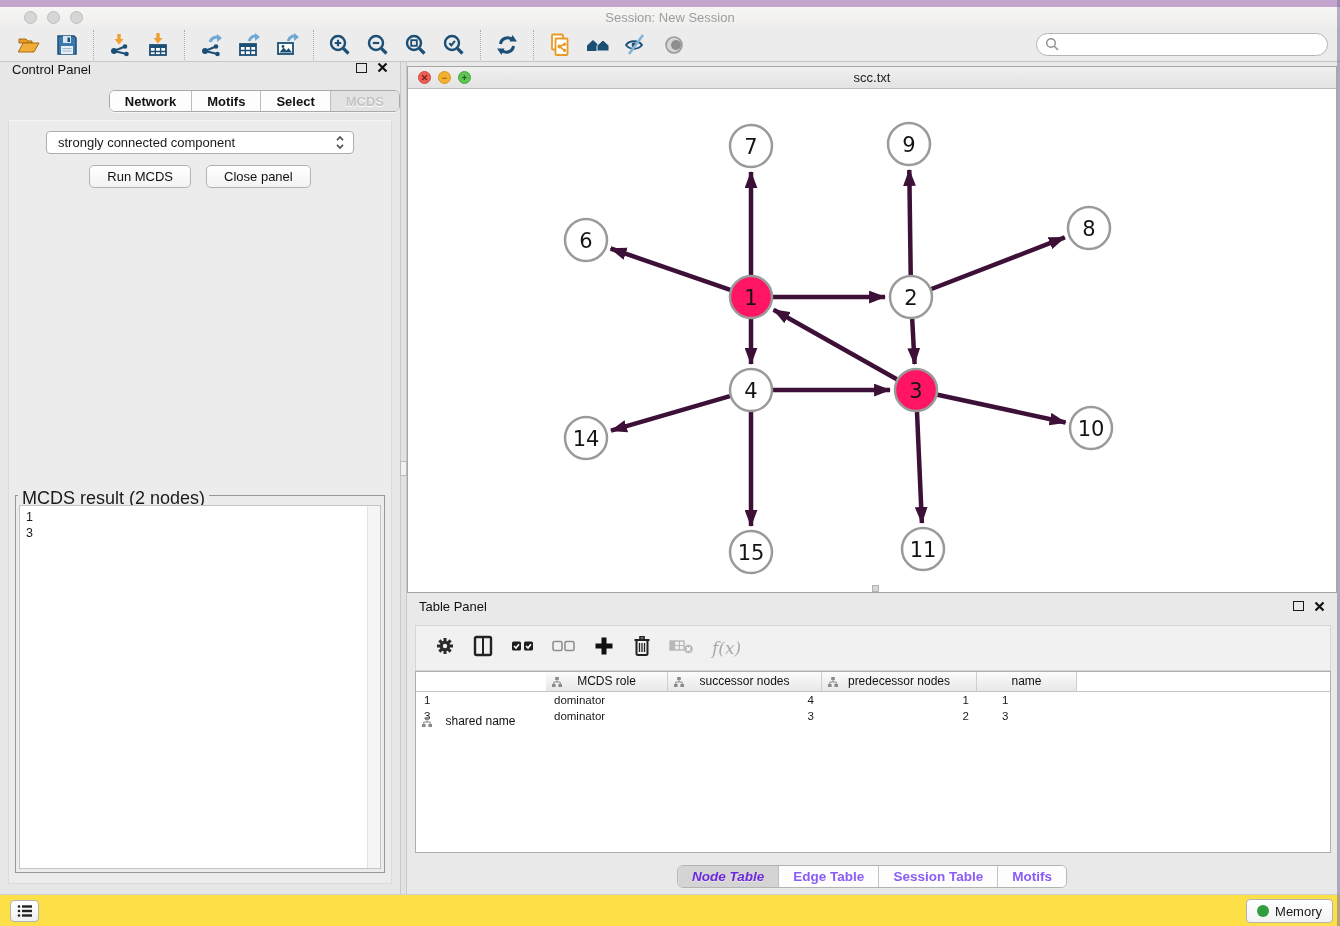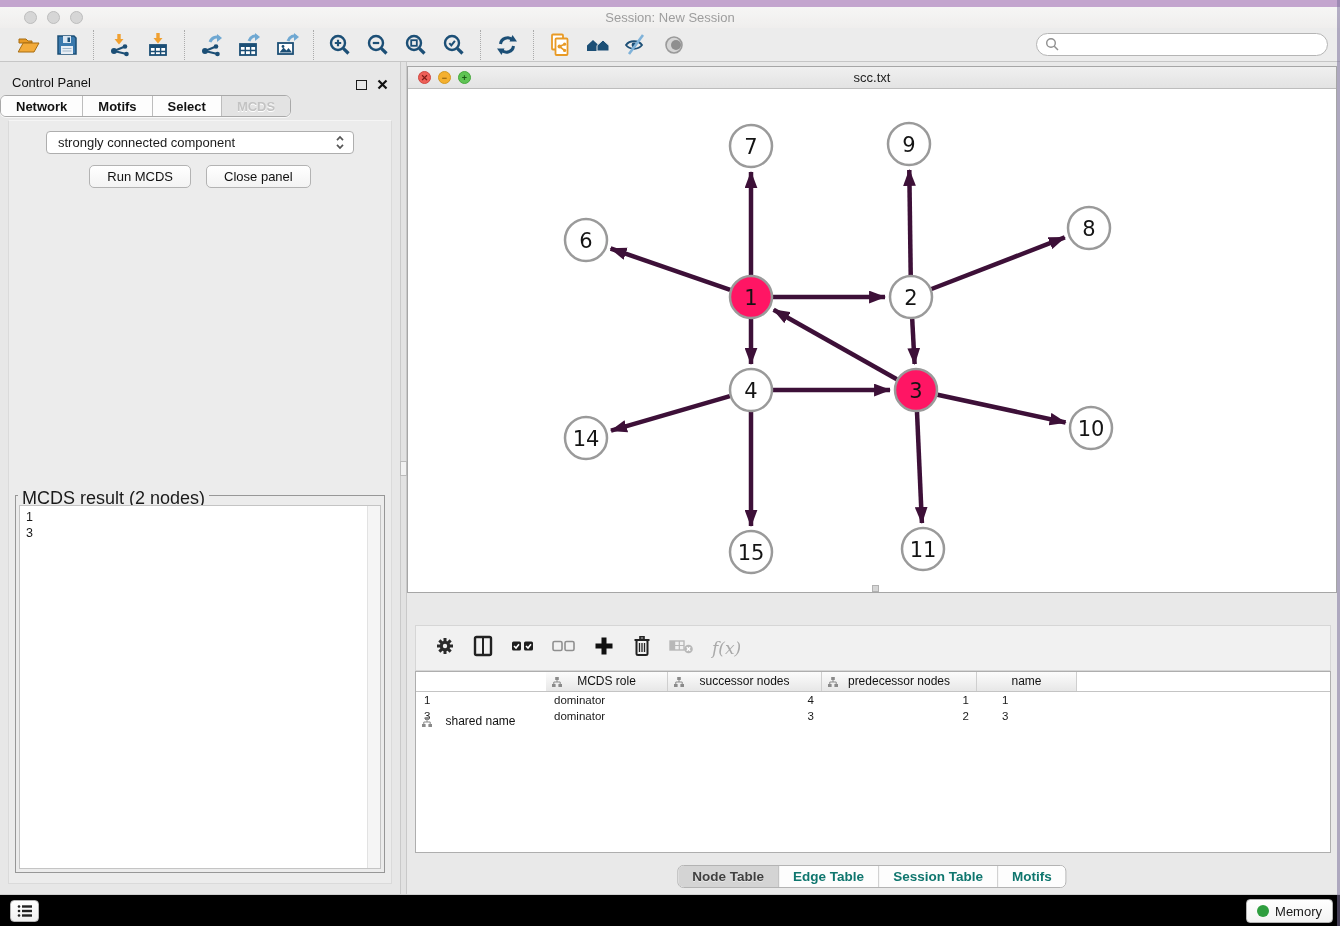--- a/index.html
+++ b/index.html
@@ -22,26 +22,26 @@
   .toolbar { position:absolute; top:28px; left:0; right:0; height:34px; background:#ececec;
     border-bottom:1px solid #c6c6c6; display:flex; align-items:center; padding-left:10px; }
   .tbtn { width:32px; height:30px; display:flex; align-items:center; justify-content:center; margin:0 3px; }
   .tsep { width:0; height:30px; border-left:1px dotted #ababab; margin:0 7px; }
   .search { margin-left:auto; margin-right:12px; width:292px; height:23px; background:#fff;
     border:1px solid #b5b5b5; border-radius:12px; display:flex; align-items:center; padding:0 8px; gap:5px; }
   .search input { border:none; outline:none; flex:1; font-size:13px; background:transparent; font-family:"Liberation Sans",sans-serif; }
 
   
   .control-panel { position:absolute; left:0; top:62px; width:400px; bottom:32px; background:#e7e7e7; }
-  .cp-header { height:28px; display:flex; align-items:flex-end; padding:0 12px; }
+  .cp-header { height:28px; display:flex; align-items:flex-start; padding:0 12px; }
   .panel-title { font-size:13px; color:#111; }
   .panel-icons { margin-left:auto; display:flex; align-items:center; gap:10px; }
   .float-box { width:11px; height:10px; border:1.6px solid #1a1a1a; display:inline-block; }
 
-  .cp-tabs { display:flex; justify-content:flex-start; margin-top:5px; }
+  .cp-tabs { display:flex; justify-content:flex-end; }
   .seg-group { display:inline-flex; border:1px solid #a9a9a9; border-radius:6px; overflow:hidden;
     background:#fdfdfd; height:22px; box-shadow:0 1px 0 rgba(255,255,255,.7); }
   .seg { padding:0 15px; font-size:13px; font-weight:bold; line-height:21px; color:#111;
     border-right:1px solid #bdbdbd; background:#fdfdfd; }
   .seg:last-child { border-right:none; }
   .seg.active { background:#e3e3e3; color:#c3c3c3; text-shadow:0 1px 0 #fff; }
 
   .cp-content { position:absolute; left:8px; right:8px; top:58px; bottom:10px;
     background:#ececec; border:1px solid #dadada; border-top-color:#f5f5f5; }
   .opt-label { text-align:center; margin-top:17px; font-size:13px; }
@@ -90,26 +90,26 @@
     border:1px solid #aeaeae; overflow:hidden; }
   .thead { display:flex; height:20px; border-bottom:1px solid #c4c4c4; }
   .th { position:relative; background:linear-gradient(#fcfcfc,#e7e7e7); border-right:1px solid #cfcfcf;
     font-size:12px; line-height:19px; text-align:center; color:#111; }
   .th .sort-ic { position:absolute; left:6px; top:5px; }
   .tr { display:flex; height:16px; font-size:11.5px; line-height:16px; }
   .td { overflow:hidden; white-space:nowrap; }
 
   .tp-tabs { position:absolute; bottom:6px; left:50%; transform:translateX(-50%); display:inline-flex;
     border:1px solid #b3b3b3; border-radius:6px; overflow:hidden; background:#fff; height:23px; }
-  .tp-tab { padding:0 14px; line-height:22px; font-size:13.5px; font-weight:bold; color:#0f766e; border-right:1px solid #bdbdbd; background:#fdfdfd; }
+  .tp-tab { padding:0 14px; line-height:22px; font-size:13.5px; font-weight:bold; color:#8b5cf6; border-right:1px solid #bdbdbd; background:#fdfdfd; }
   .tp-tab:last-child { border-right:none; }
-  .tp-tab.active { background:#d4d4d4; color:#404040; text-shadow:0 1px 0 #e9e9e9; }
-
-  
-  .statusbar { position:absolute; left:0; right:0; bottom:0; height:32px; background:#000000; border-top:1px solid #cfcfcf; }
+  .tp-tab.active { background:#d4d4d4; color:#6d28d9; text-shadow:0 1px 0 #e9e9e9;font-style:italic; }
+
+  
+  .statusbar { position:absolute; left:0; right:0; bottom:0; height:32px; background:#fde047; border-top:1px solid #cfcfcf; }
   .sb-left-btn { position:absolute; left:10px; top:5px; width:29px; height:22px;
     background:linear-gradient(#ffffff,#f0f0f0); border:1px solid #b3b3b3; border-radius:4px;
     display:flex; align-items:center; justify-content:center; }
   .memory-btn { position:absolute; right:7px; top:4px; height:24px; padding:0 10px;
     background:linear-gradient(#ffffff,#f3f3f3); border:1px solid #b3b3b3; border-radius:4px;
     display:flex; align-items:center; gap:6px; font-size:13px; }
   .mem-dot { width:12px; height:12px; border-radius:50%; }
 </style>
 </head>
 <body>
@@ -373,20 +373,29 @@
           <circle cx="178" cy="348" r="21" fill="#ffffff" stroke="#9a9a9a" stroke-width="2.5"></circle>
           <text x="178" y="355.5" text-anchor="middle" class="node-label">14</text>
           <circle cx="343" cy="462" r="21" fill="#ffffff" stroke="#9a9a9a" stroke-width="2.5"></circle>
           <text x="343" y="469.5" text-anchor="middle" class="node-label">15</text>
         </svg>
     </div>
     <div class="nw-grip"></div>
   </div>
 
   <div class="table-panel">
+    <div class="tp-header">
+      <span class="panel-title">Table Panel</span>
+      <span class="panel-icons">
+        <span class="float-box"></span>
+        <svg width="11" height="11" viewBox="0 0 11 11">
+          <path d="M1.5 1.5L9.5 9.5M9.5 1.5L1.5 9.5" stroke="#111" stroke-width="2.2"></path>
+        </svg>
+      </span>
+    </div>
     <div class="tp-toolbar">
       <span>
         <svg width="20" height="20" viewBox="0 0 20 20">
           <g fill="#2b2b2b">
             <rect x="8.5" y="2" width="3" height="16"></rect>
             <rect x="8.5" y="2" width="3" height="16" transform="rotate(45 10 10)"></rect>
             <rect x="8.5" y="2" width="3" height="16" transform="rotate(90 10 10)"></rect>
             <rect x="8.5" y="2" width="3" height="16" transform="rotate(135 10 10)"></rect>
             <circle cx="10" cy="10" r="5.2"></circle>
           </g>

